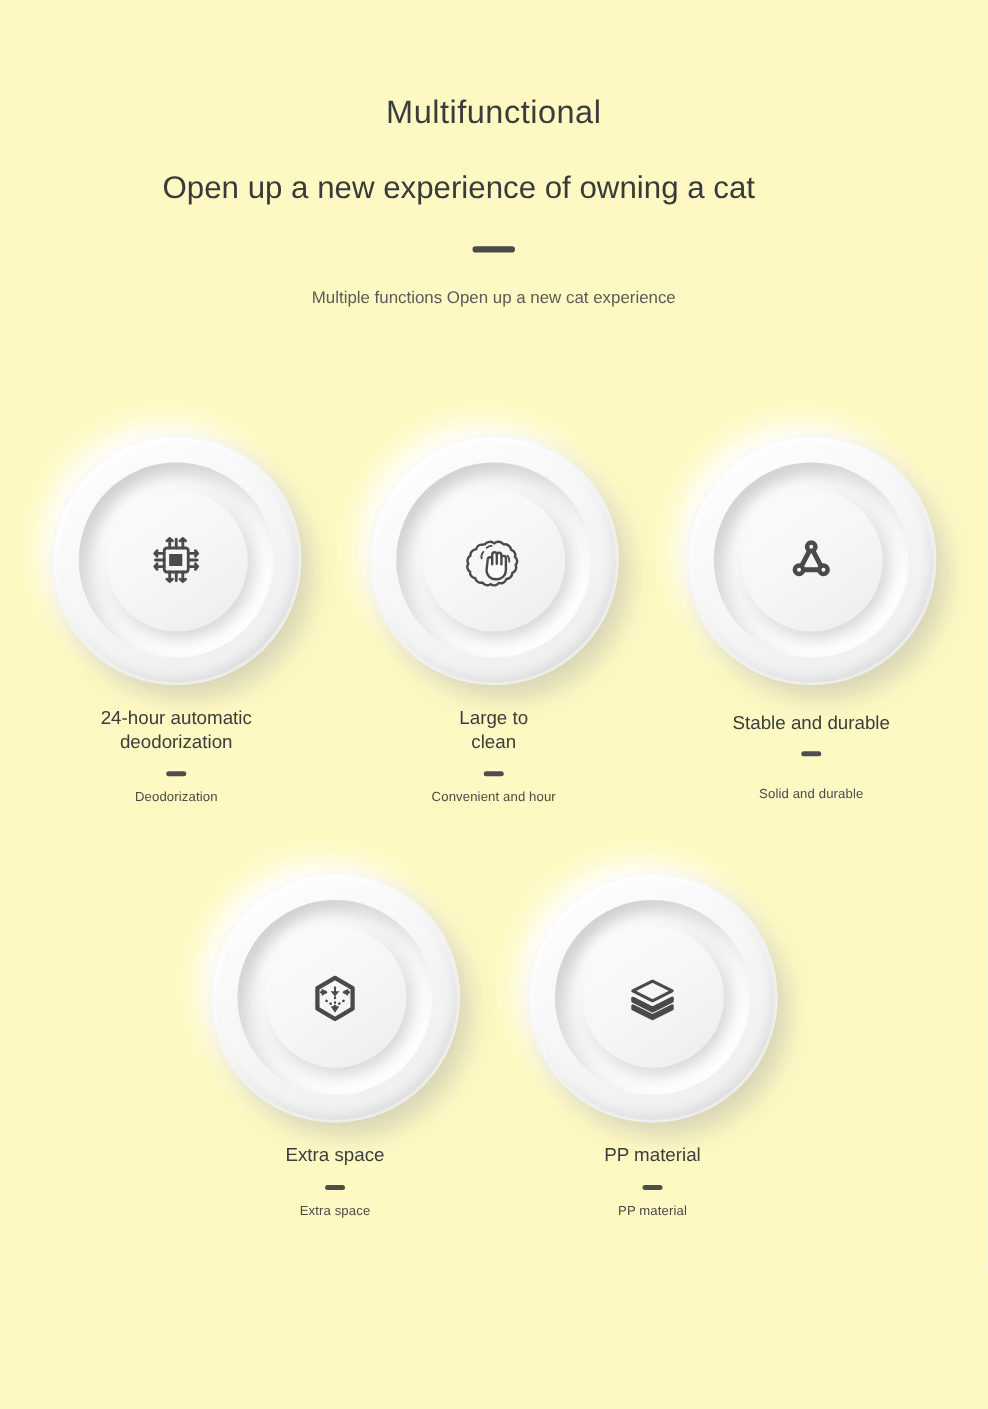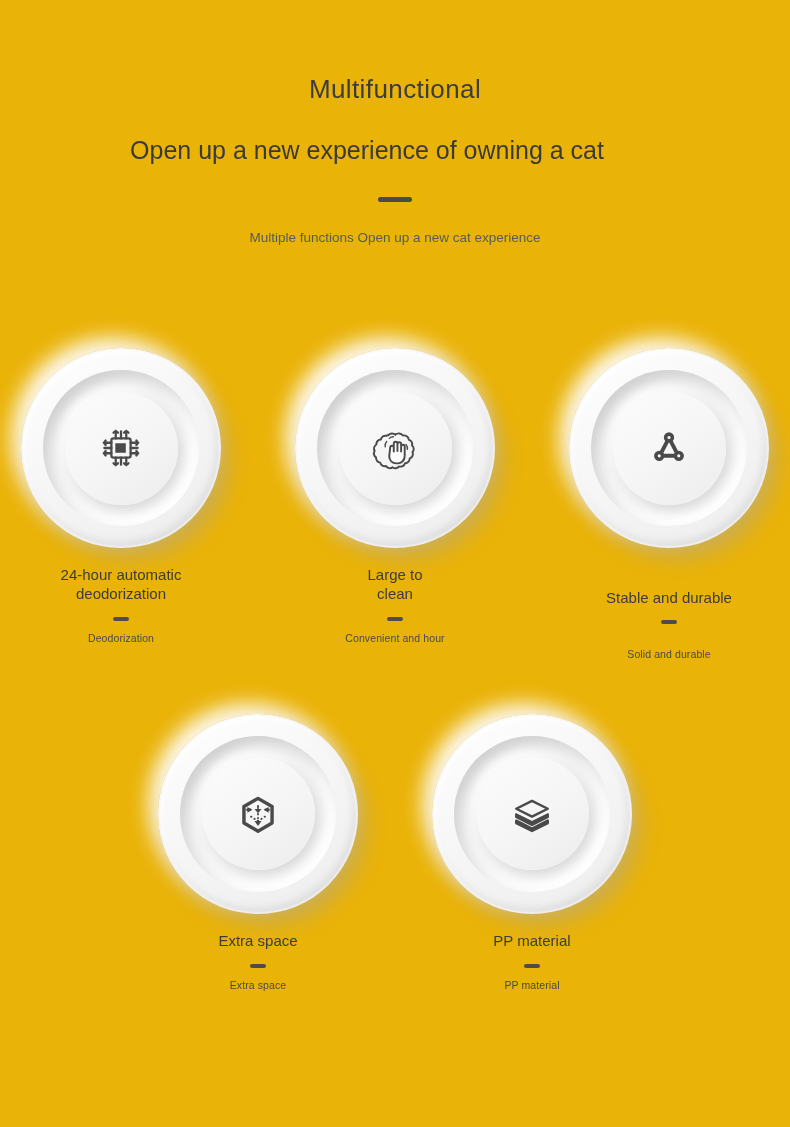--- a/index.html
+++ b/index.html
@@ -10,21 +10,21 @@
     height: 1127px;
     background: #f4f4f4;
     font-family: "Liberation Sans", "DejaVu Sans", sans-serif;
     overflow: hidden;
   }
 
   .page {
     position: relative;
     width: 790px;
     height: 1127px;
-    background: #eab308;
+    background: #fef9c3;
   }
 
   
   .header {
     position: absolute;
     top: 0;
     left: 0;
     width: 790px;
     padding-top: 74px;
     text-align: center;
@@ -70,21 +70,21 @@
     left: 0;
     width: 790px;
     display: flex;
     flex-direction: column;
     row-gap: 54px;
   }
 
   .row {
     display: flex;
     justify-content: center;
-    column-gap: 44px;
+    column-gap: 24px;
   }
 
   .cell {
     width: 230px;
     display: flex;
     flex-direction: column;
     align-items: center;
   }
 
   
@@ -171,21 +171,21 @@
   .sub-caption {
     margin-top: 11px;
     font-size: 10.5px;
     color: #4a4a4a;
     text-align: center;
     font-weight: 400;
     letter-spacing: 0.1px;
   }
 
   
-  .row-1 .cell-3 .caption { margin-top: 41px; }
+  .row-1 .cell-3 .caption { margin-top: 22px; }
   .row-1 .cell-3 .divider-sm { margin-top: 12px; }
   .row-1 .cell-3 .sub-caption { margin-top: 24px; }
 </style>
 </head>
 <body>
 
 <div class="page">
 
   <div class="header">
     <h1 class="title-main">Multifunctional</h1>

